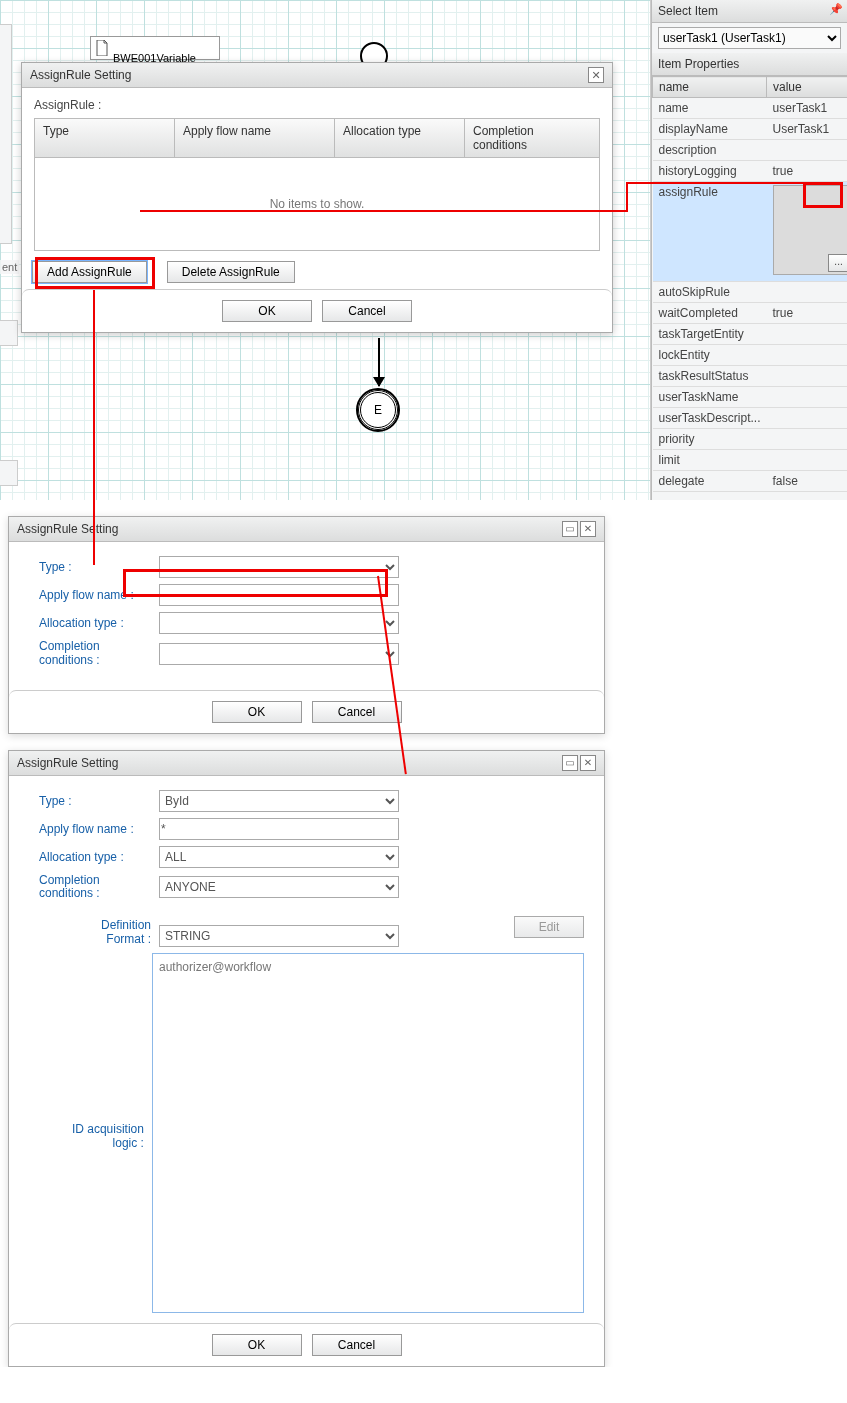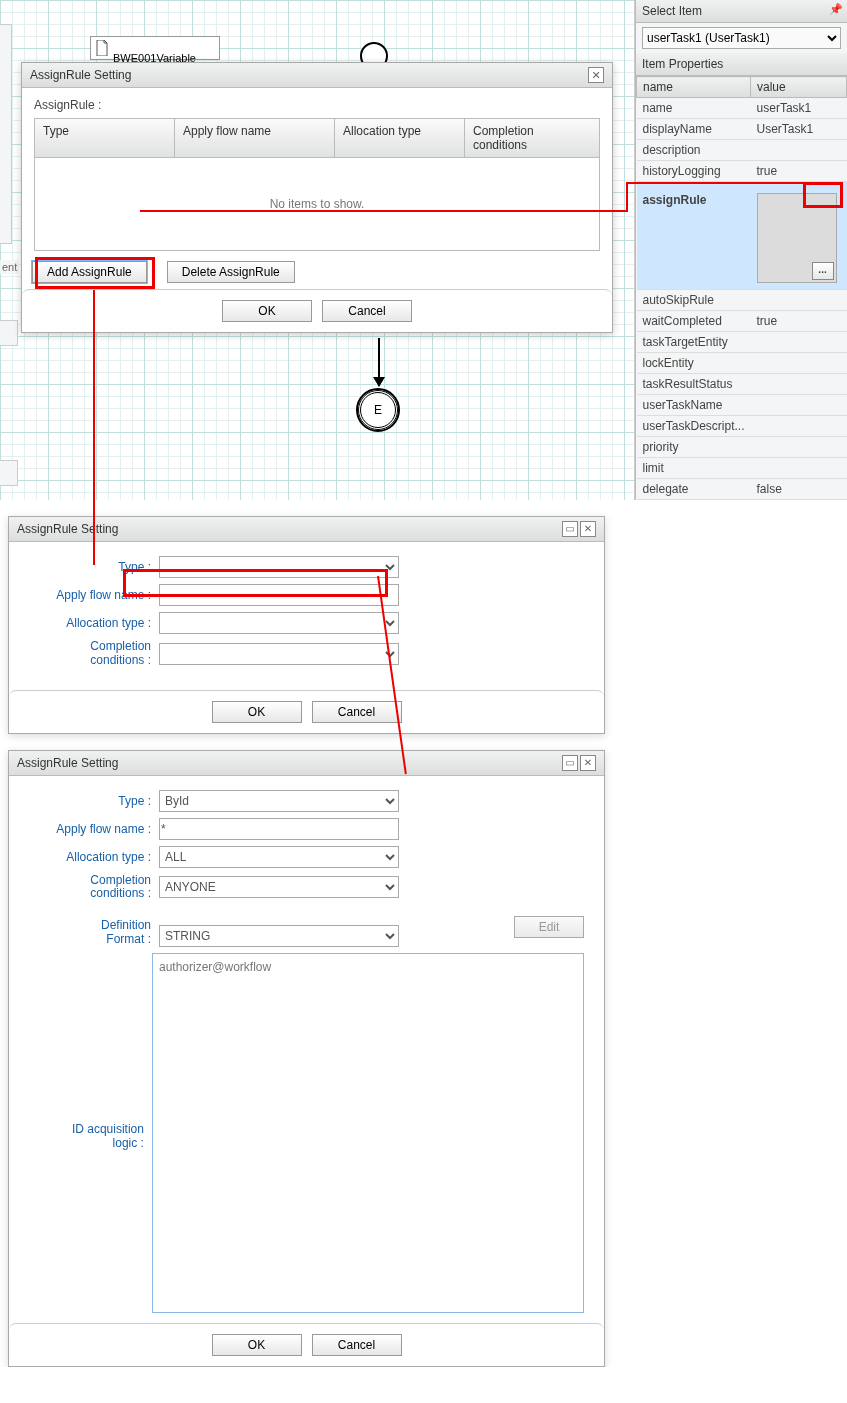--- a/index.html
+++ b/index.html
@@ -29,31 +29,31 @@
 
 .start-circle { position:absolute; top:42px; left:360px; width:28px; height:28px; border:2px solid #000; border-radius:50%; background:#fff; }
 
 
 .arrow-line { position:absolute; top:338px; left:378px; width:2px; height:48px; background:#000; }
 .arrow-line::after { content:""; position:absolute; bottom:-1px; left:-5px; border-left:6px solid transparent; border-right:6px solid transparent; border-top:10px solid #000; }
 .end-node { position:absolute; top:390px; left:358px; width:40px; height:40px; border:3px double #000; border-radius:50%; display:flex; align-items:center; justify-content:center; background:#fff; }
 .end-node-outer { position:absolute; top:388px; left:356px; width:44px; height:44px; border:2px solid #000; border-radius:50%; }
 
 
-.right-panel { width:212px; background:#f4f5f6; border-left:1px solid #bbb; display:flex; flex-direction:column; font-size:12px; }
+.right-panel { width:196px; background:#f4f5f6; border-left:1px solid #bbb; display:flex; flex-direction:column; font-size:12px; }
 .panel-head { background:linear-gradient(#f0f1f1,#dcdddd); border-bottom:1px solid #bbb; padding:4px 6px; position:relative; color:#333; }
 .panel-head .pin { position:absolute; right:4px; top:3px; font-size:11px; color:#c00; }
 .select-item { margin:4px 6px; }
 .select-item select { width:100%; height:22px; border:1px solid #aaa; background:#fafafa; }
 .prop-table { width:100%; border-collapse:collapse; }
 .prop-table th { text-align:left; background:linear-gradient(#f0f1f1,#dcdddd); border:1px solid #bbb; padding:3px 6px; font-weight:normal; color:#333; }
 .prop-table td { border-bottom:1px solid #ddd; padding:3px 6px; color:#444; }
 .prop-table td.keycol { width:50%; }
 .prop-row-assign { background:#cfe6ff; }
-.prop-row-assign td { vertical-align:top; padding:11px 6px 6px 6px;font-weight:bold; }
+.prop-row-assign td { vertical-align:top; padding:3px 6px 6px 6px; }
 .assign-valuebox { width:80px; height:90px; border:1px solid #aaa; background:#dcdcdc; position:relative; }
 .ellipsis-btn { position:absolute; bottom:2px; right:2px; width:22px; height:18px; border:1px solid #888; background:linear-gradient(#fff,#e6e7e8); font-size:10px; line-height:14px; text-align:center; cursor:pointer; }
 .red-box-ellipsis { position:absolute; right:4px; top:182px; width:40px; height:26px; border:3px solid #e00; pointer-events:none; z-index:30; }
 
 
 .dialog1 { position:absolute; top:62px; left:21px; width:592px; background:#fff; border:1px solid #aaa; box-shadow:0 2px 8px rgba(0,0,0,.2); z-index:20; }
 .dlg-titlebar { background:linear-gradient(#f0f1f1,#dcdddd); padding:4px 8px; color:#333; display:flex; align-items:center; justify-content:space-between; border-bottom:1px solid #bbb; }
 .dlg-title { font-size:12px; }
 .dlg-x { width:16px; height:16px; border:1px solid #888; background:#fff; font-size:11px; line-height:14px; text-align:center; cursor:pointer; color:#666; }
 .dlg-body { padding:10px 12px 4px 12px; }
@@ -75,21 +75,21 @@
 .conn-line1c { position:absolute; top:182px; left:626px; width:178px; height:2px; background:#e00; z-index:25; }
 .vline-down { position:absolute; top:290px; left:93px; width:2px; height:275px; background:#e00; z-index:25; }
 .vline-type { position:absolute; top:576px; left:377px; width:2px; height:200px; background:#e00; z-index:25; transform:rotate(-8deg); transform-origin:top; }
 
 
 .dialog2, .dialog3 { position:relative; margin:16px 0 0 8px; width:597px; border:1px solid #aaa; background:#fff; box-shadow:0 2px 8px rgba(0,0,0,.15); }
 .dlg-titlebar .winbtns { display:flex; gap:2px; }
 .winbtn { width:16px; height:16px; border:1px solid #888; background:#fff; font-size:10px; line-height:14px; text-align:center; cursor:pointer; color:#666; }
 .form-body { padding:14px 40px 16px 30px; }
 .form-row { display:flex; align-items:center; margin-bottom:6px; }
-.form-row label { width:120px; text-align:right; padding-right:8px; color:#1860a8; }
+.form-row label { width:120px; text-align:left; padding-right:8px; color:#1860a8; }
 .form-row label.multiline { line-height:1.15; }
 .form-ctl { width:240px; height:22px; border:1px solid #aaa; background:#fff; padding:0 1px; color:#555; }
 .red-box-type { position:absolute; top:27px; left:114px; width:265px; height:28px; border:3px solid #e00; pointer-events:none; }
 
 .dialog3 .form-body { padding:14px 20px 10px 30px; position:relative; }
 .edit-btn { position:absolute; right:20px; top:140px; width:70px; height:22px; border:1px solid #aaa; background:linear-gradient(#fafafa,#e8e9ea); color:#999; display:flex; align-items:center; justify-content:center; }
 .textarea-big { width:460px; height:360px; border:1px solid #8cb8e8; background:#fff; padding:6px; color:#777; resize:none; font-family:Arial; }
 .def-row { display:flex; align-items:flex-end; margin-top:18px; }
 .def-row label { width:120px; text-align:right; padding-right:8px; color:#1860a8; line-height:1.15; }
 .logic-row { display:flex; align-items:flex-start; margin-top:6px; }

